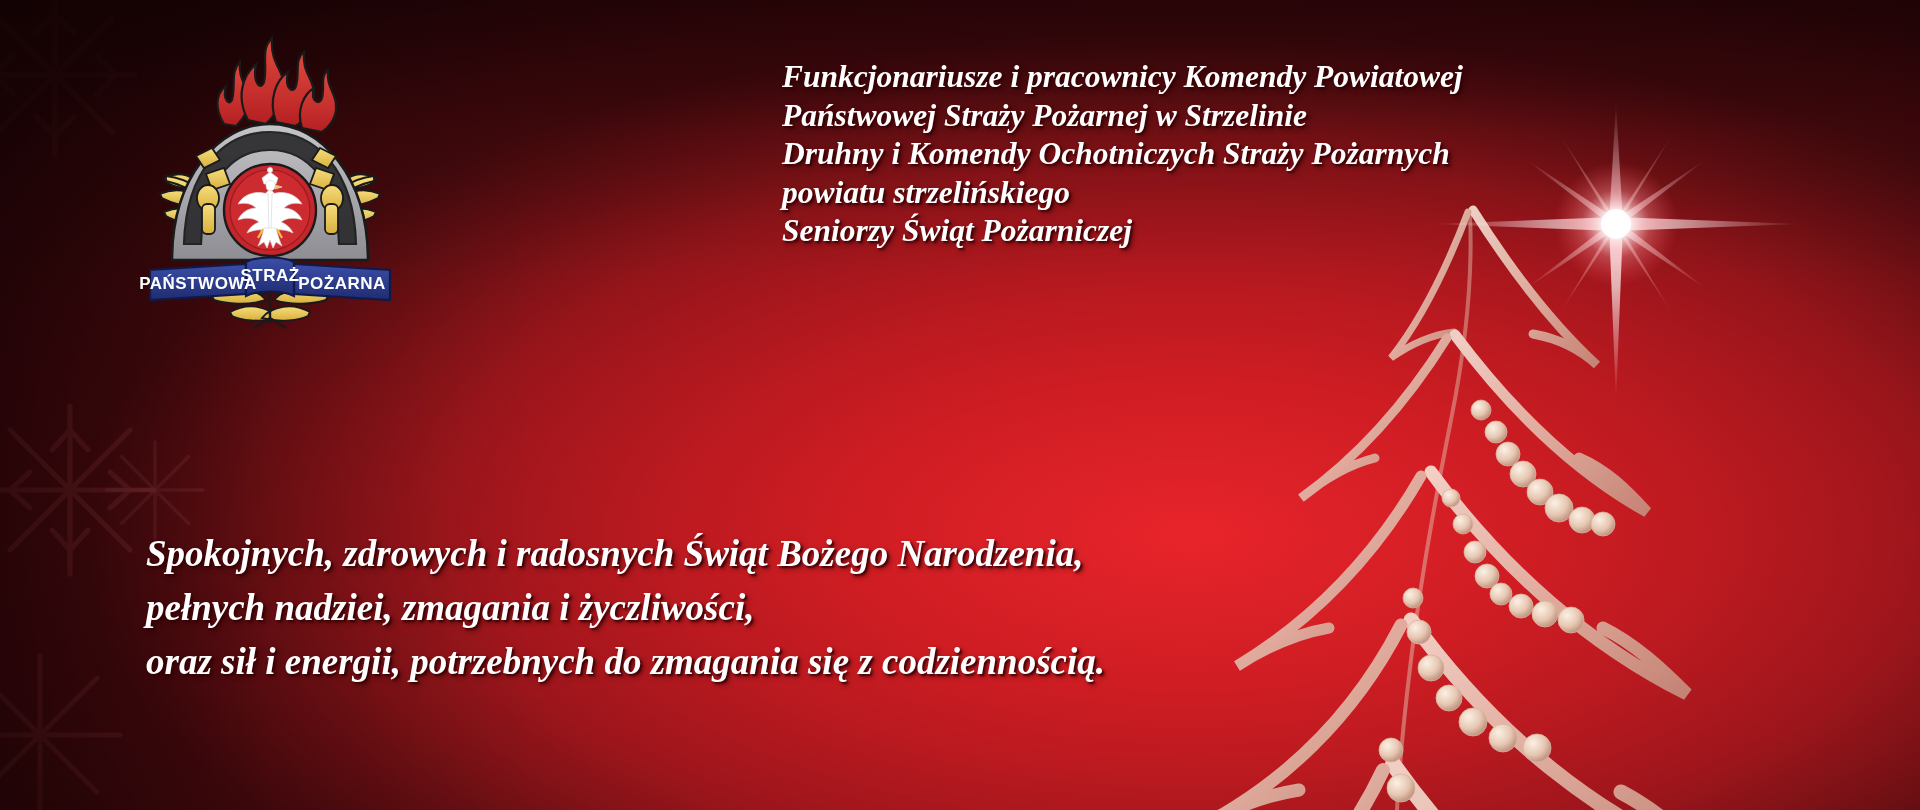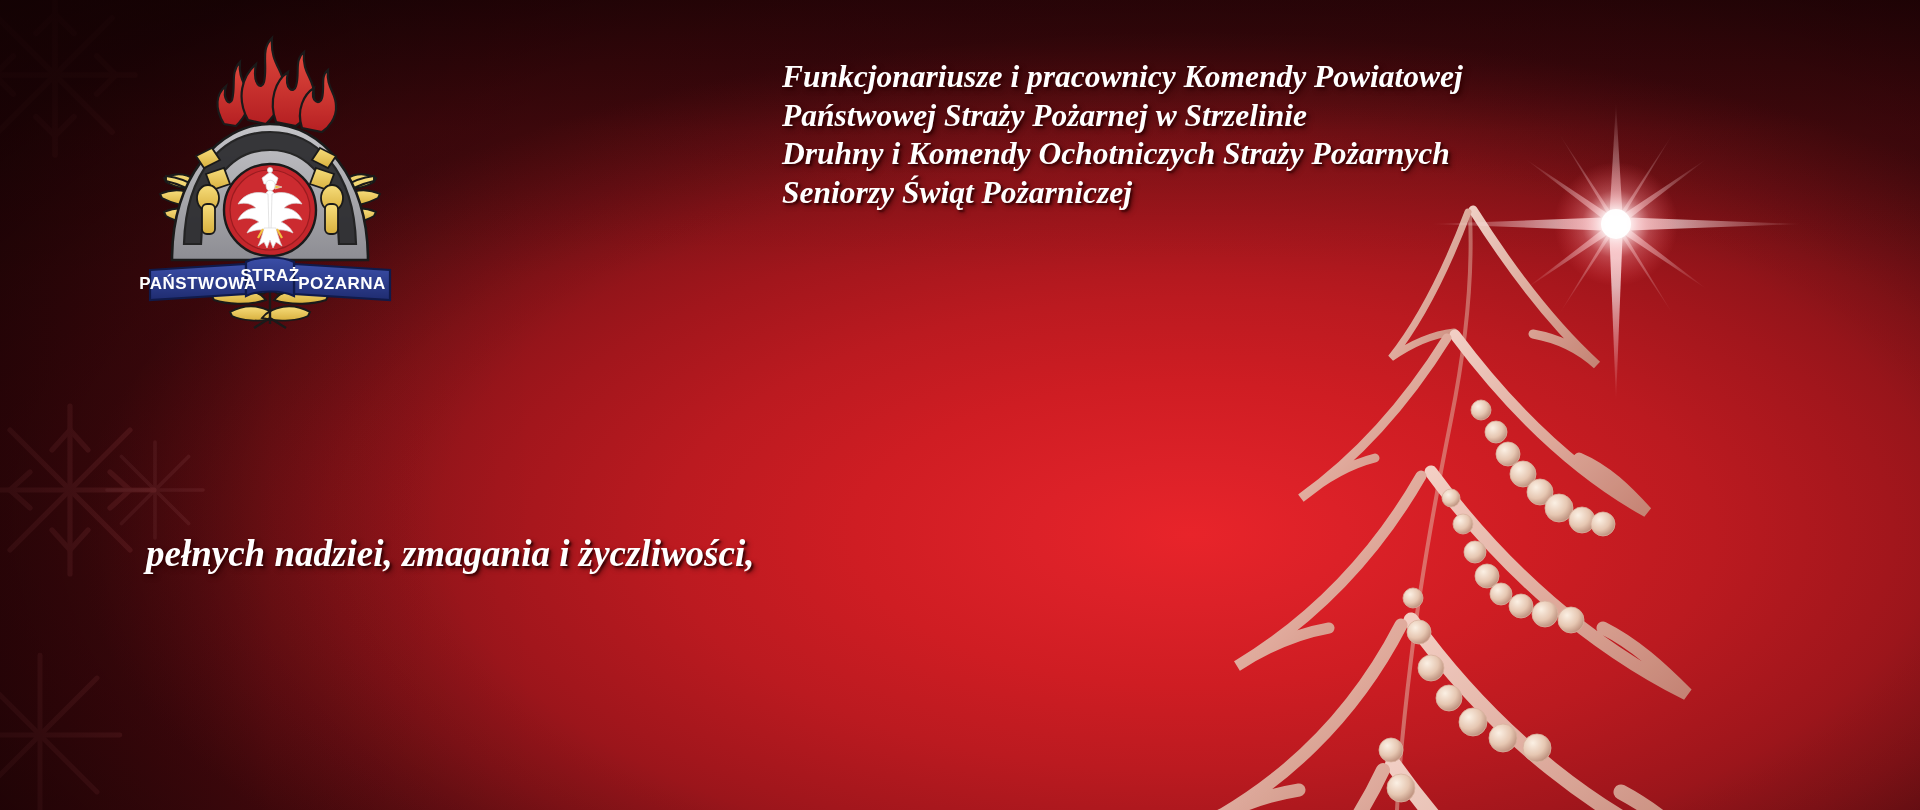--- a/index.html
+++ b/index.html
@@ -411,20 +411,23 @@
         <text x="134" y="253" text-anchor="middle" font-family="Liberation Sans, sans-serif" font-size="17" font-weight="bold" fill="#ffffff" letter-spacing="0.5">STRAŻ</text>
         <text x="206" y="261" text-anchor="middle" font-family="Liberation Sans, sans-serif" font-size="17" font-weight="bold" fill="#ffffff" letter-spacing="0.5">POŻARNA</text>
       </g>
     </svg>
   </div>
 
   <div id="addressee" class="txt">
     <div>Funkcjonariusze i pracownicy Komendy Powiatowej</div>
     <div>Państwowej Straży Pożarnej w Strzelinie</div>
     <div>Druhny i Komendy Ochotniczych Straży Pożarnych</div>
+    <div>powiatu strzelińskiego</div>
     <div>Seniorzy Świąt Pożarniczej</div>
   </div>
 
   <div id="greeting" class="txt">
+    <div>Spokojnych, zdrowych i radosnych Świąt Bożego Narodzenia,</div>
     <div>pełnych nadziei, zmagania i życzliwości,</div>
+    <div>oraz sił i energii, potrzebnych do zmagania się z codziennością.</div>
   </div>
 
 </div>
 
 </body></html>

